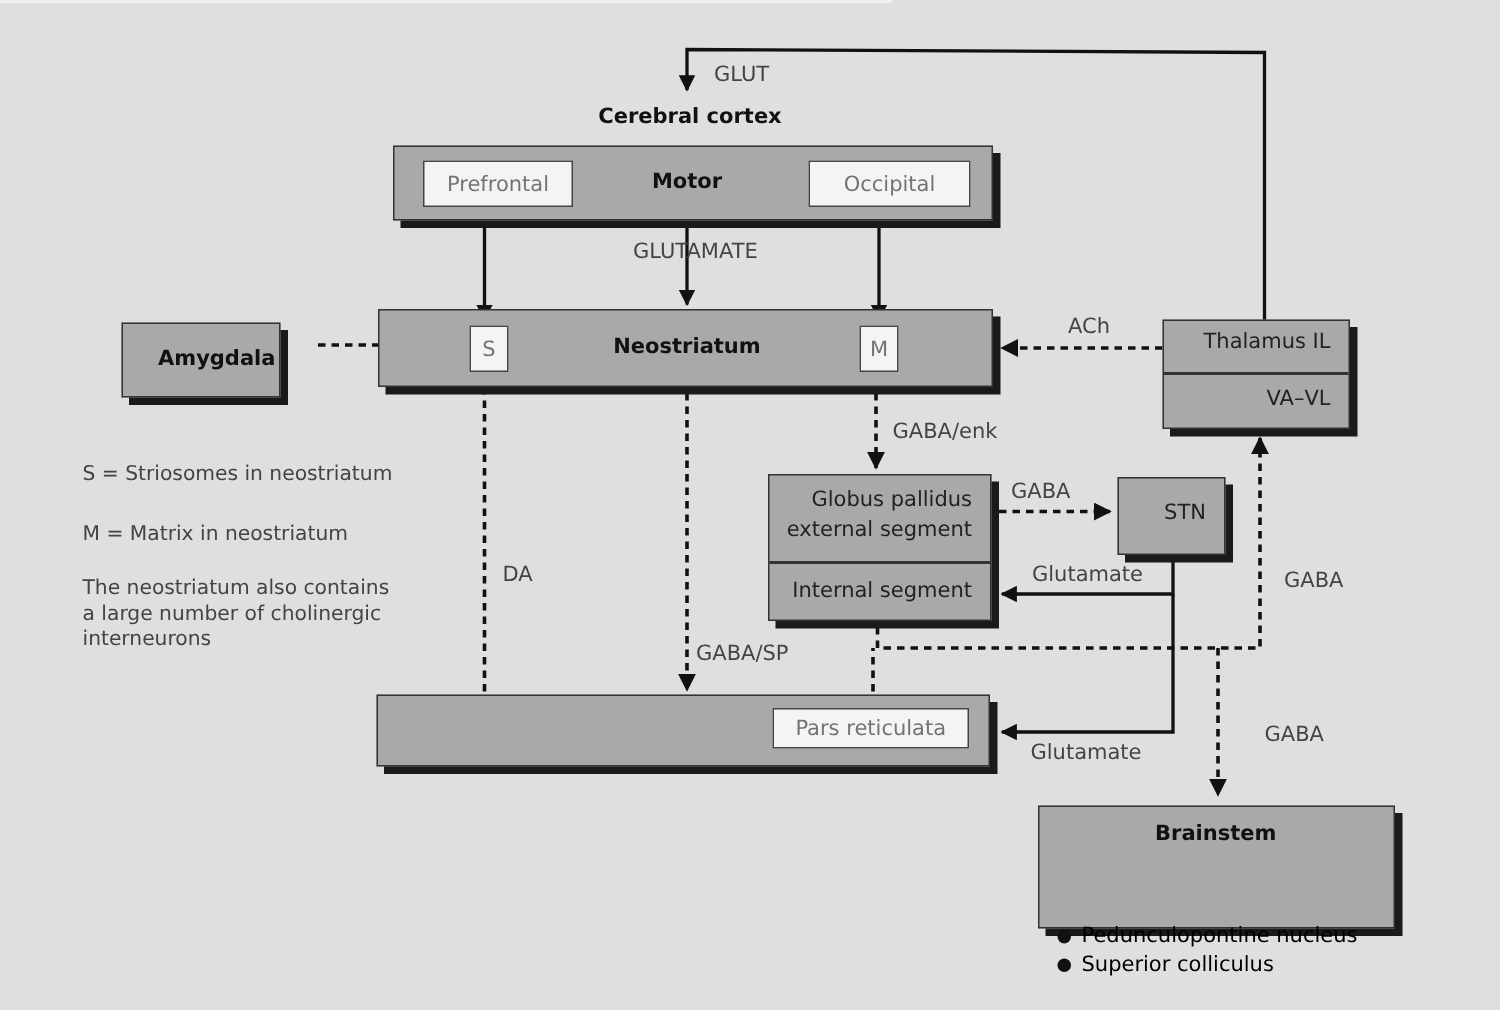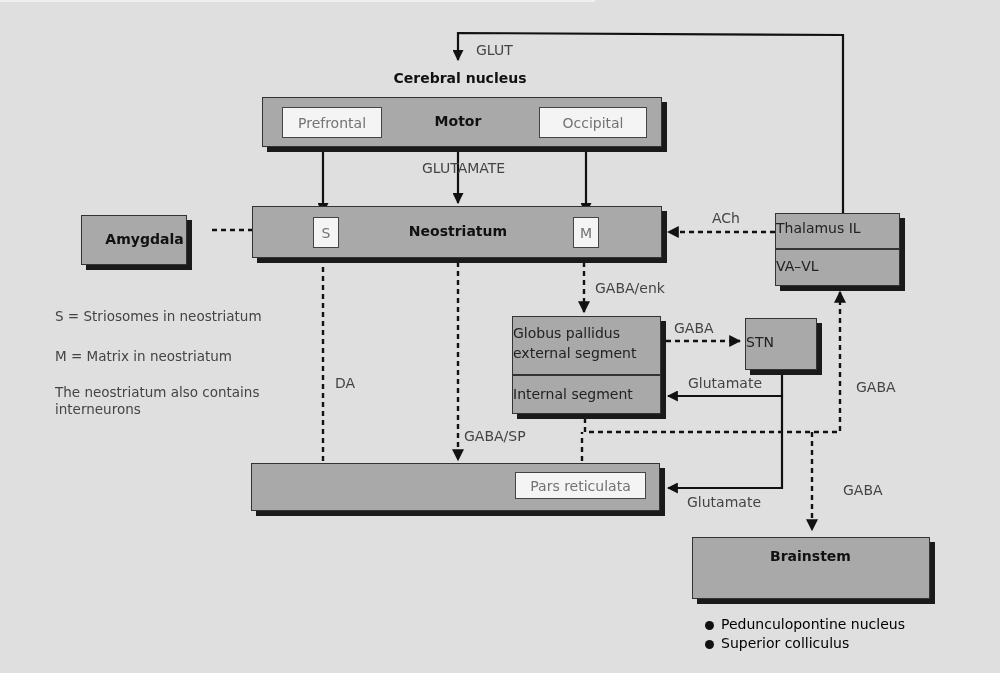--- a/index.html
+++ b/index.html
@@ -8,21 +8,21 @@
   .topstrip { position: absolute; left: 0; top: 0; width: 595px; height: 2px; background: #f0f0f0; }
   svg.wires { position: absolute; left: 0; top: 0; width: 1000px; height: 673px; }
   .box { position: absolute; background: #a9a9a9; border: 1.5px solid #333;
          box-shadow: 5px 5px 0 #1a1a1a; box-sizing: border-box; }
   .inner { position: absolute; background: #f4f4f4; border: 1.5px solid #444; box-sizing: border-box;
            display: flex; align-items: center; justify-content: center; font-size: 14px; color: #737373; }
   .bold { font-weight: bold; font-size: 14px; color: #111; position: absolute; text-align: center; }
   .lbl { position: absolute; font-size: 14px; color: #444; white-space: nowrap; }
   .note { position: absolute; font-size: 13.5px; color: #444; line-height: 17px; }
   .divider { position: absolute; left: 0; right: 0; height: 1.5px; background: #333; }
-  .seg { position: absolute; left: 0; right: 12px; text-align: left; font-size: 14px; color: #222; }
+  .seg { position: absolute; left: 0; right: 12px; text-align: right; font-size: 14px; color: #222; }
   .bullet { display: inline-block; width: 9px; height: 9px; background: #111; border-radius: 50%; margin-right: 7px; vertical-align: middle; }
 </style>
 </head>
 <body>
 
 <div class="topstrip"></div>
 
 <svg class="wires" viewBox="0 0 1000 673">
   <defs>
     <marker id="ah" viewBox="0 0 10 10" refX="9" refY="5" markerWidth="5" markerHeight="5" orient="auto">
@@ -58,21 +58,21 @@
     <path d="M458,262 L458,460" marker-end="url(#ah)"></path>
 
     <path d="M585,418 L585,432 L840,432 L840,292" marker-end="url(#ah)"></path>
     <path d="M582,470 L582,432"></path>
 
     <path d="M812,432 L812,530" marker-end="url(#ah)"></path>
   </g>
 </svg>
 
 <div class="lbl" style="left:476px;top:42px;">GLUT</div>
-<div class="bold" style="left:370px;top:70px;width:180px;">Cerebral nucleus</div>
+<div class="bold" style="left:370px;top:70px;width:180px;">Cerebral cortex</div>
 <div class="lbl" style="left:422px;top:160px;">GLUTAMATE</div>
 <div class="lbl" style="left:712px;top:210px;">ACh</div>
 <div class="lbl" style="left:595px;top:280px;">GABA/enk</div>
 <div class="lbl" style="left:674px;top:320px;">GABA</div>
 <div class="lbl" style="left:688px;top:375px;">Glutamate</div>
 <div class="lbl" style="left:856px;top:379px;">GABA</div>
 <div class="lbl" style="left:335px;top:375px;">DA</div>
 <div class="lbl" style="left:464px;top:428px;">GABA/SP</div>
 <div class="lbl" style="left:687px;top:494px;">Glutamate</div>
 <div class="lbl" style="left:843px;top:482px;">GABA</div>
@@ -109,26 +109,27 @@
 </div>
 
 <div class="box" style="left:745px;top:318px;width:72px;height:52px;">
   <div class="seg" style="top:15px;">STN</div>
 </div>
 
 <div class="box" style="left:251px;top:463px;width:409px;height:48px;">
   <div class="inner" style="left:263px;top:8px;width:131px;height:27px;">Pars reticulata</div>
 </div>
 
-<div class="box" style="left:692px;top:537px;width:238px;height:62px;">
+<div class="box" style="left:692px;top:537px;width:238px;height:82px;">
   <div class="bold" style="left:0;top:10px;width:235px;">Brainstem</div>
   <div style="position:absolute;left:12px;top:33px;font-size:14px;line-height:19px;color:#000000;margin-top:44px;">
     <div><span class="bullet"></span><span>Pedunculopontine nucleus</span></div>
     <div><span class="bullet"></span><span>Superior colliculus</span></div>
   </div>
 </div>
 
 <div class="note" style="left:55px;top:308px;">S  = Striosomes in neostriatum</div>
 <div class="note" style="left:55px;top:348px;">M  = Matrix in neostriatum</div>
 <div class="note" style="left:55px;top:384px;">
   <div>The neostriatum also contains</div>
+  <div>a large number of cholinergic</div>
   <div>interneurons</div>
 </div>
 
 </body></html>

